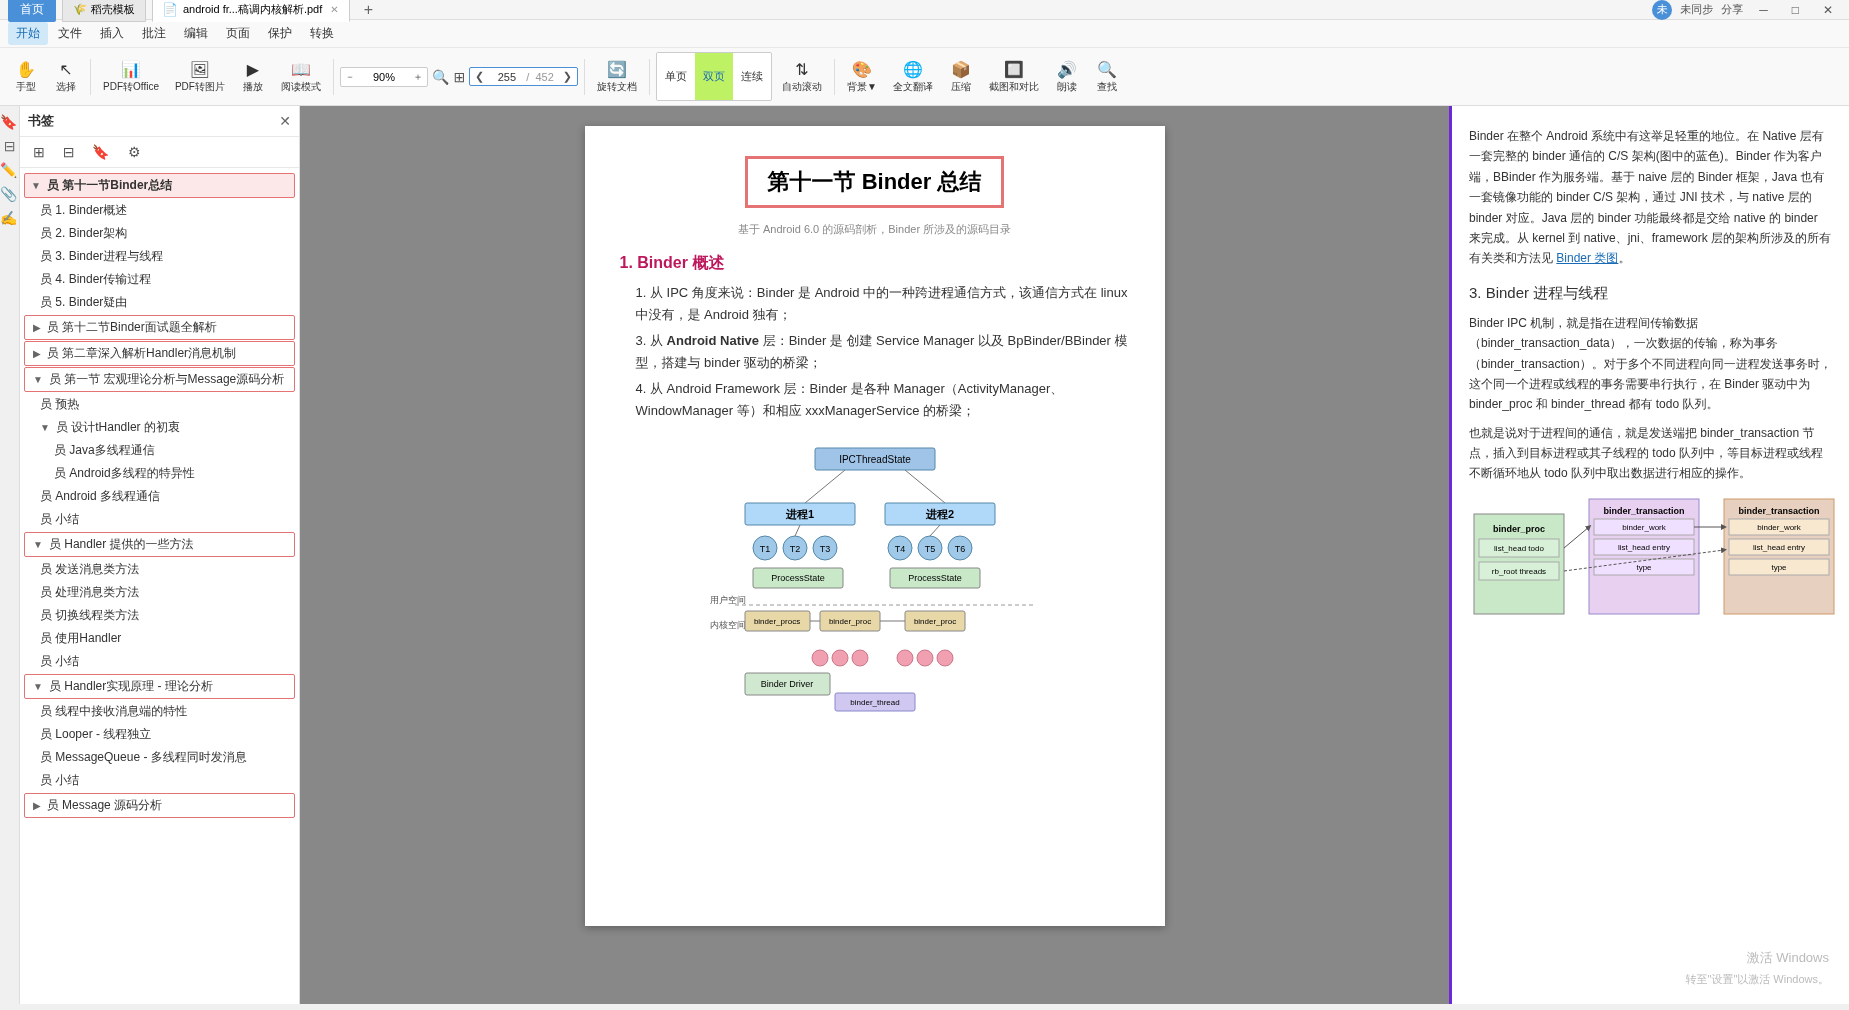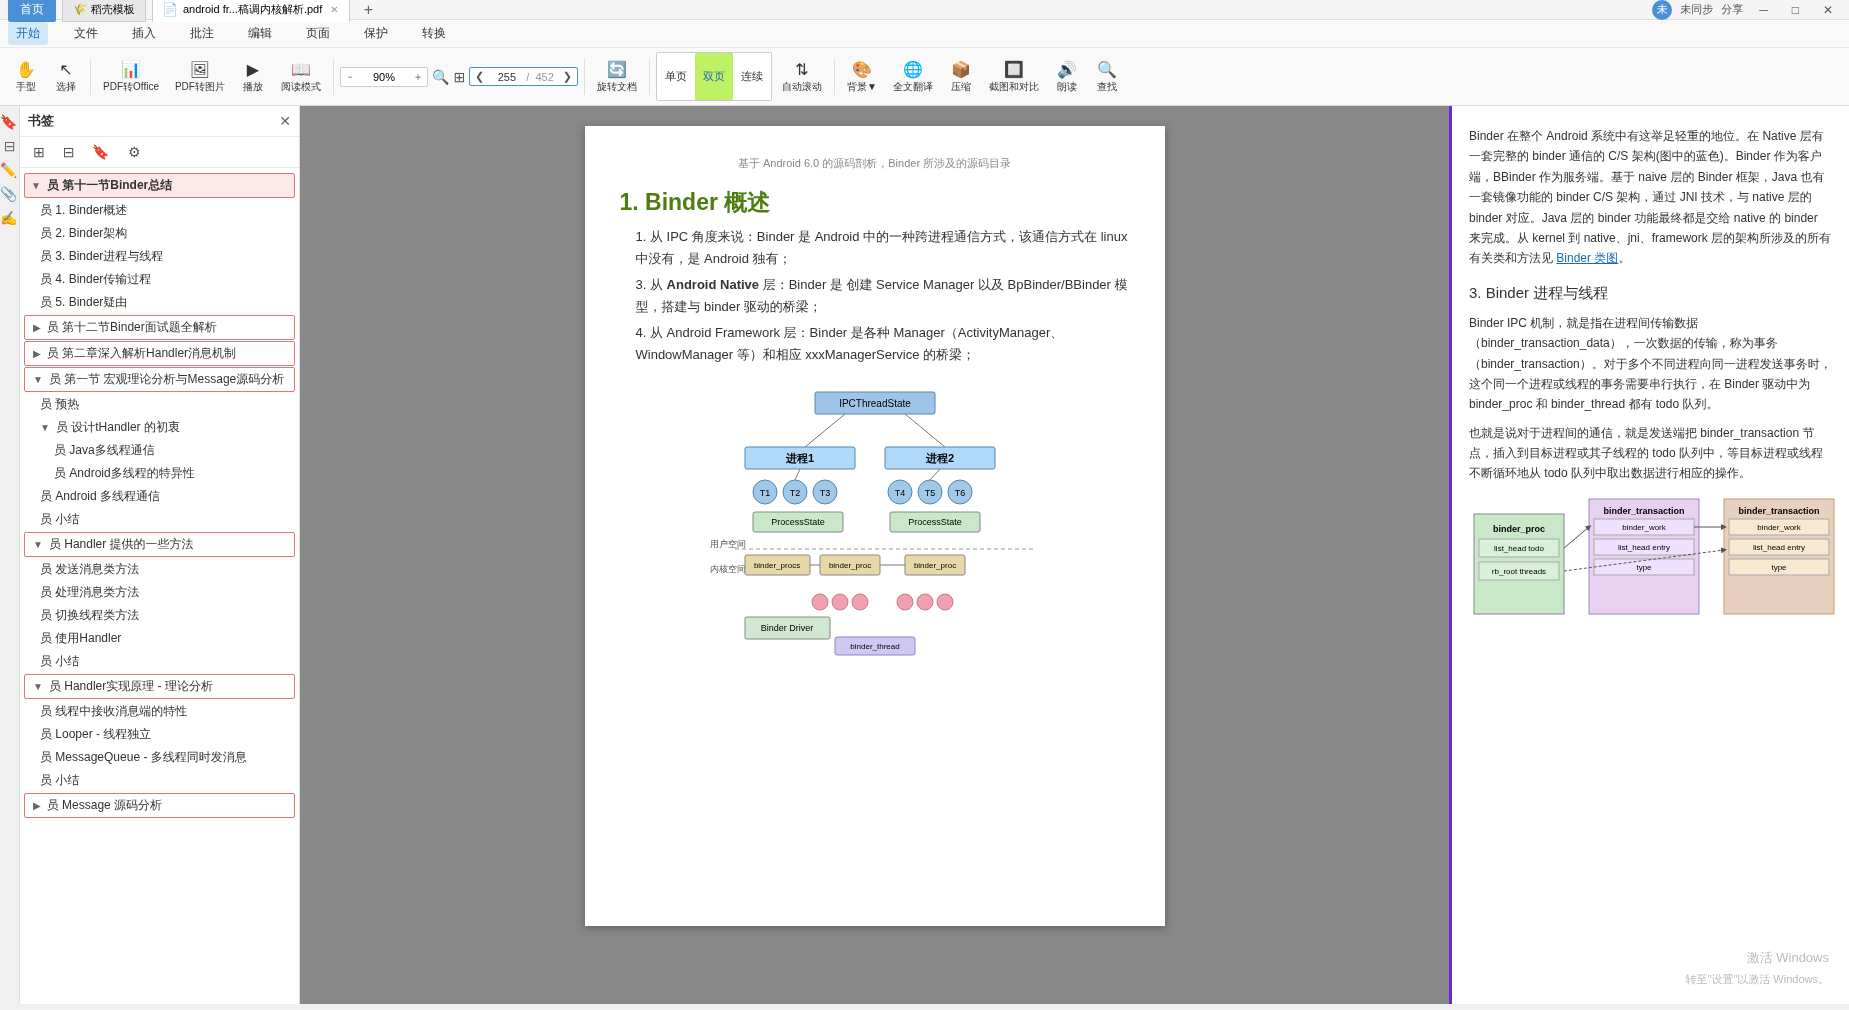--- a/index.html
+++ b/index.html
@@ -12,21 +12,21 @@
     .tab-item { display: flex; align-items: center; gap: 4px; padding: 4px 10px; background: #e8e8e8; border: 1px solid #ccc; font-size: 11px; cursor: pointer; border-radius: 2px 2px 0 0; }
     .tab-item.active { background: white; border-bottom: 1px solid white; }
     .tab-item .tab-icon { color: #e05a00; font-size: 13px; }
     .tab-close { font-size: 10px; color: #999; cursor: pointer; margin-left: 4px; }
     .add-tab { font-size: 16px; color: #666; padding: 0 8px; cursor: pointer; }
     .title-bar-right { margin-left: auto; display: flex; align-items: center; gap: 8px; font-size: 11px; color: #555; }
     .win-btn { padding: 2px 8px; cursor: pointer; font-size: 12px; }
 
     
     .toolbar-area { background: #f9f9f9; border-bottom: 1px solid #ddd; }
-    .menu-bar { display: flex; align-items: center; padding: 2px 8px; gap: 18px; border-bottom: 1px solid #e8e8e8; }
+    .menu-bar { display: flex; align-items: center; padding: 2px 8px; gap: 2px; border-bottom: 1px solid #e8e8e8; }
     .menu-item { padding: 3px 8px; font-size: 12px; cursor: pointer; color: #333; }
     .menu-item.active { color: #1a6bb5; }
     .toolbar-row { display: flex; align-items: center; padding: 4px 8px; gap: 4px; }
     .tool-btn { display: flex; flex-direction: column; align-items: center; padding: 2px 6px; cursor: pointer; min-width: 36px; font-size: 10px; color: #333; border-radius: 2px; }
     .tool-icon { font-size: 16px; margin-bottom: 1px; }
     .tool-separator { width: 1px; height: 36px; background: #ddd; margin: 0 2px; }
     .zoom-ctrl { display: flex; align-items: center; border: 1px solid #ccc; border-radius: 2px; background: white; }
     .zoom-input { width: 50px; border: none; text-align: center; font-size: 11px; outline: none; padding: 2px; }
     .zoom-btn { padding: 2px 4px; cursor: pointer; font-size: 10px; color: #555; }
     .page-nav { display: flex; align-items: center; border: 1px solid #4a90d9; border-radius: 2px; background: white; }
@@ -61,21 +61,21 @@
     .pdf-pages { flex: 1; overflow-y: auto; display: flex; flex-direction: column; align-items: center; padding: 20px; gap: 20px; }
     .pdf-page { background: white; box-shadow: 0 2px 8px rgba(0,0,0,0.3); position: relative; }
     .pdf-page-main { width: 580px; min-height: 800px; padding: 30px 35px; }
 
     
     .right-panel { width: 400px; background: white; border-left: 3px solid #6d28d9; overflow-y: auto; padding: 20px 17px; font-size: 12px; line-height: 1.6; color: #333; }
 
     
     .doc-title { font-size: 22px; font-weight: bold; text-align: center; border: 3px solid #e57373; display: inline-block; padding: 8px 20px; margin-bottom: 6px; }
     .doc-subtitle { font-size: 11px; color: #888; text-align: center; margin-bottom: 16px; }
-    .section-title { font-size: 23px; font-weight: bold; margin: 12px 0 8px 0; color: #4d7c0f; }
+    .section-title { font-size: 16px; font-weight: bold; margin: 12px 0 8px 0; color: #be185d; }
     .list-item-content { margin: 4px 0 4px 16px; font-size: 13px; color: #333; line-height: 1.7; }
     .list-item-content::before { content: attr(data-num) '. '; }
     .binder-link { color: #1a6bb5; text-decoration: underline; }
 
     
     .diagram-container { margin: 20px auto; text-align: center; }
 
     
     .rp-section-title { font-size: 15px; font-weight: normal; margin: 12px 0 8px 0; }
     .rp-text { font-size: 12px; color: #333; line-height: 1.7; margin-bottom: 8px; }
@@ -328,20 +328,23 @@
         <span class="tree-expand">▶</span>
         <span>员 Message 源码分析</span>
       </div>
     </div>
   </div>
 
   <div class="pdf-area">
     <div class="pdf-pages">
 
       <div class="pdf-page pdf-page-main">
+        <div style="text-align:center;margin-bottom:8px;">
+          <span class="doc-title">第十一节 Binder 总结</span>
+        </div>
         <div class="doc-subtitle">基于 Android 6.0 的源码剖析，Binder 所涉及的源码目录</div>
 
         <div class="section-title">1. Binder 概述</div>
 
         <div class="list-item-content" data-num="1">从 IPC 角度来说：Binder 是 Android 中的一种跨进程通信方式，该通信方式在 linux 中没有，是 Android 独有；</div>
         <div class="list-item-content" data-num="3">从 <strong>Android Native</strong> 层：Binder 是 创建 Service Manager 以及 BpBinder/BBinder 模型，搭建与 binder 驱动的桥梁；</div>
         <div class="list-item-content" data-num="4">从 Android Framework 层：Binder 是各种 Manager（ActivityManager、WindowManager 等）和相应 xxxManagerService 的桥梁；</div>
 
         <div class="diagram-container">
           <svg width="340" height="270">

